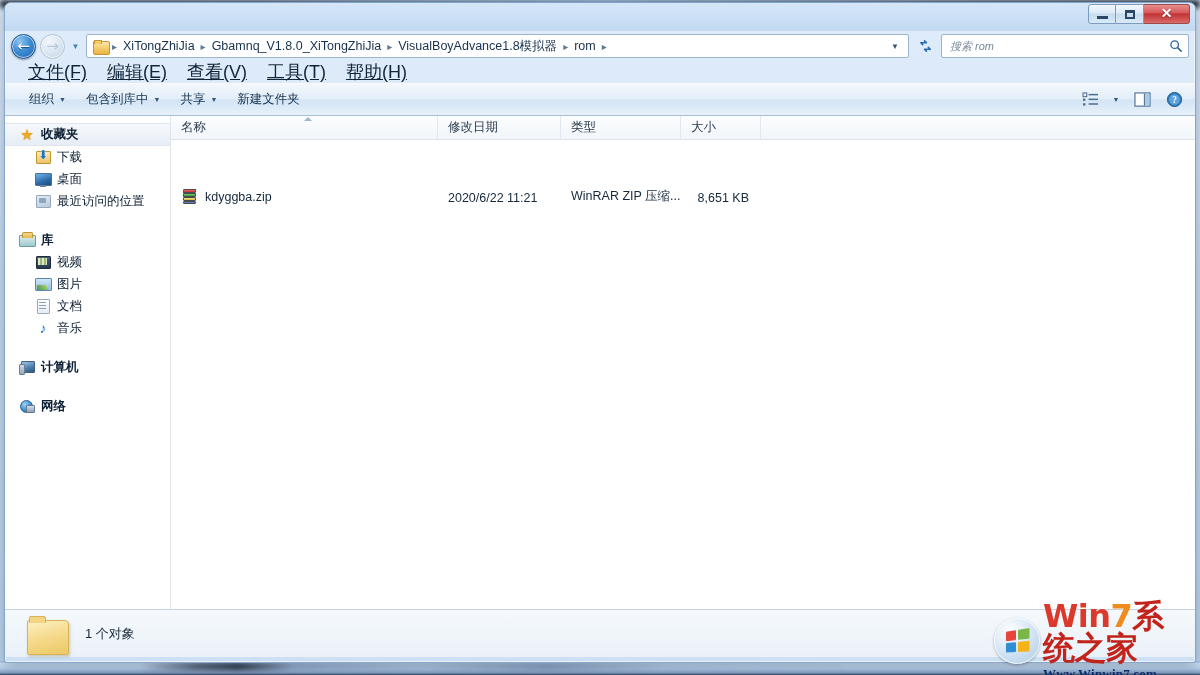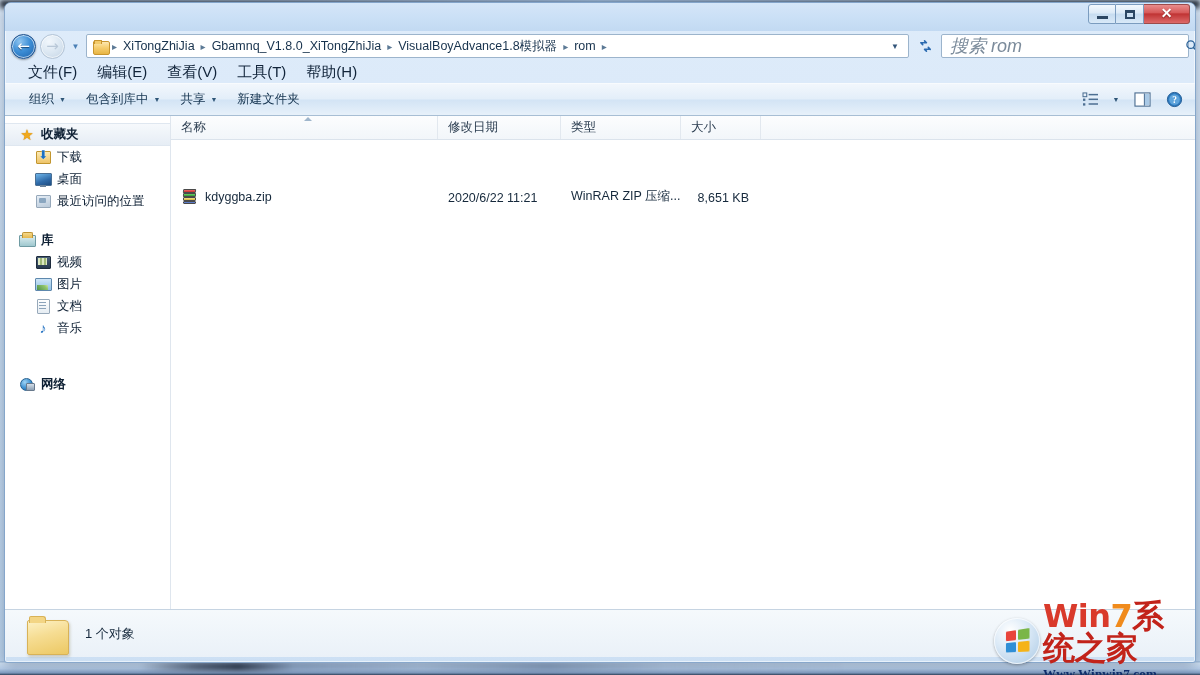--- a/index.html
+++ b/index.html
@@ -122,37 +122,38 @@
     width: 24px; height: 24px; flex: 0 0 auto; cursor: pointer;
     display: flex; align-items: center; justify-content: center;
     color: #2a6ab0; font-size: 13px; font-weight: bold;
   }
   #search-box {
     width: 248px; height: 24px; flex: 0 0 auto; display: flex; align-items: center;
     background: #fff; border: 1px solid #9cb4cc; border-radius: 2px;
     padding: 0 4px 0 8px;
   }
   #search-input {
-    border: none; outline: none; flex: 1 1 auto; font-size: 18px;
+    border: none; outline: none; flex: 1 1 auto; font-size: 11px;
     font-style: italic; color: #6d7f90;
     font-family: "Liberation Sans", sans-serif; background: transparent;
   }
   #search-input::placeholder { color: #7b8b9b; font-style: italic; opacity: 1; }
   #search-icon {
     width: 16px; height: 16px; flex: 0 0 auto; color: #2c6399;
     display: flex; align-items: center; justify-content: center;
   }
 
   
   #menu-bar {
     height: 22px; display: flex; align-items: center; padding-left: 14px; gap: 2px;
   }
   .menu-item {
-    font-size: 15px; color: #11243a; padding: 2px 9px; cursor: pointer; border-radius: 2px;
+    font-size: 18px; color: #11243a; padding: 2px 9px; cursor: pointer; border-radius: 2px;
     white-space: nowrap;
+    text-decoration: underline;
   }
 
   
   #command-bar {
     height: 33px; display: flex; align-items: center; padding: 0 6px 0 14px;
     background: linear-gradient(180deg,#f2f7fc 0%,#e3eef9 48%,#d3e4f5 52%,#e7f1fa 100%);
     border-top: 1px solid rgba(255,255,255,.7);
     border-bottom: 1px solid #a7bed4;
   }
   .cmd-btn {
@@ -525,20 +526,24 @@
         <span class="nav-icon ic-document"></span>
         <span>文档</span>
       </div>
       <div class="nav-item child">
         <span class="nav-icon ic-music">♪</span>
         <span>音乐</span>
       </div>
 
       <div class="nav-gap"></div>
 
+      <div class="nav-item root">
+        <span class="nav-icon ic-computer"></span>
+        <span>计算机</span>
+      </div>
 
       <div class="nav-gap"></div>
 
       <div class="nav-item root">
         <span class="nav-icon ic-network"></span>
         <span>网络</span>
       </div>
     </div>
 
     <div id="file-list-pane">

